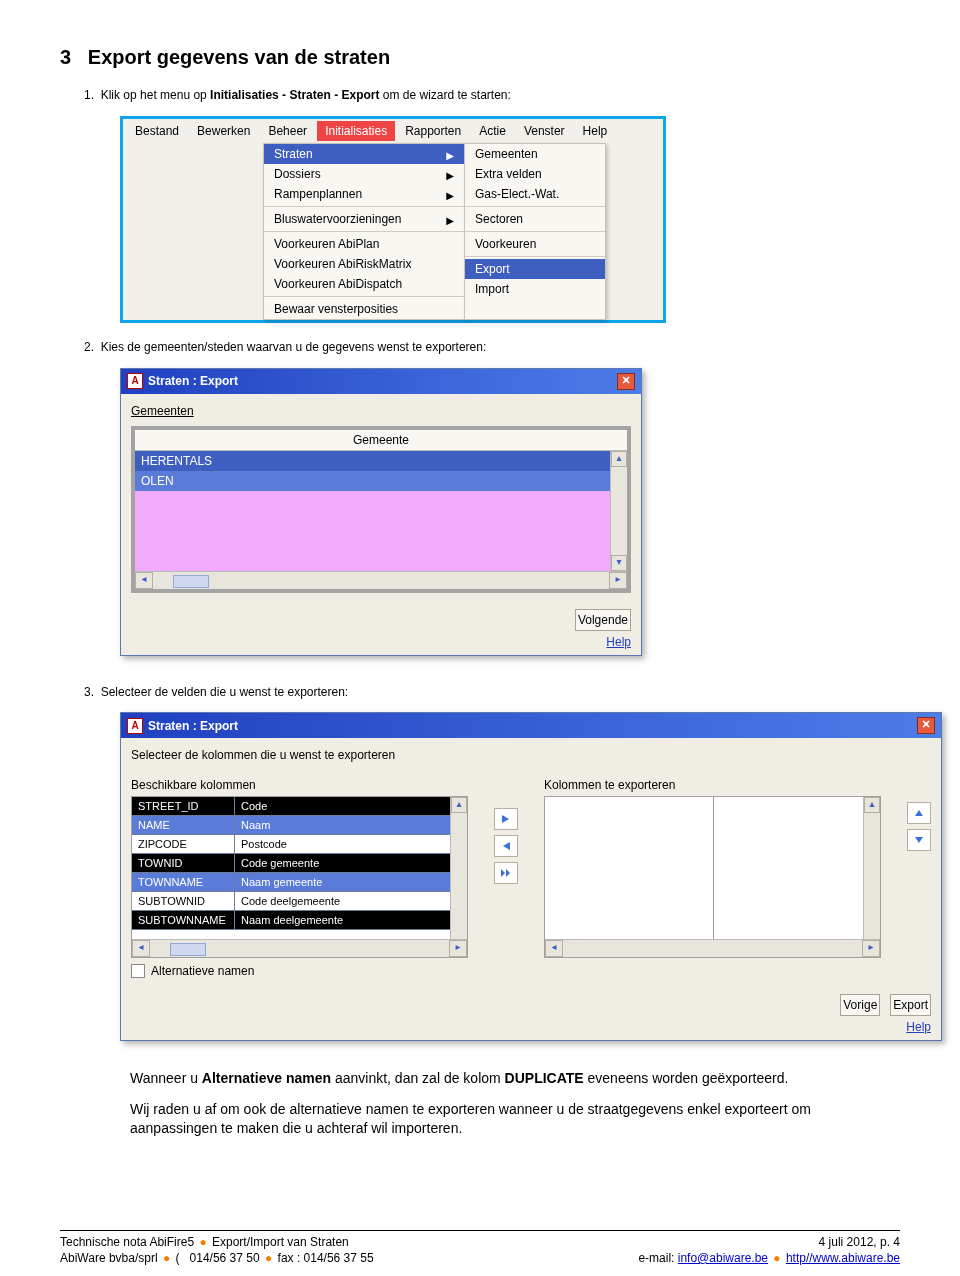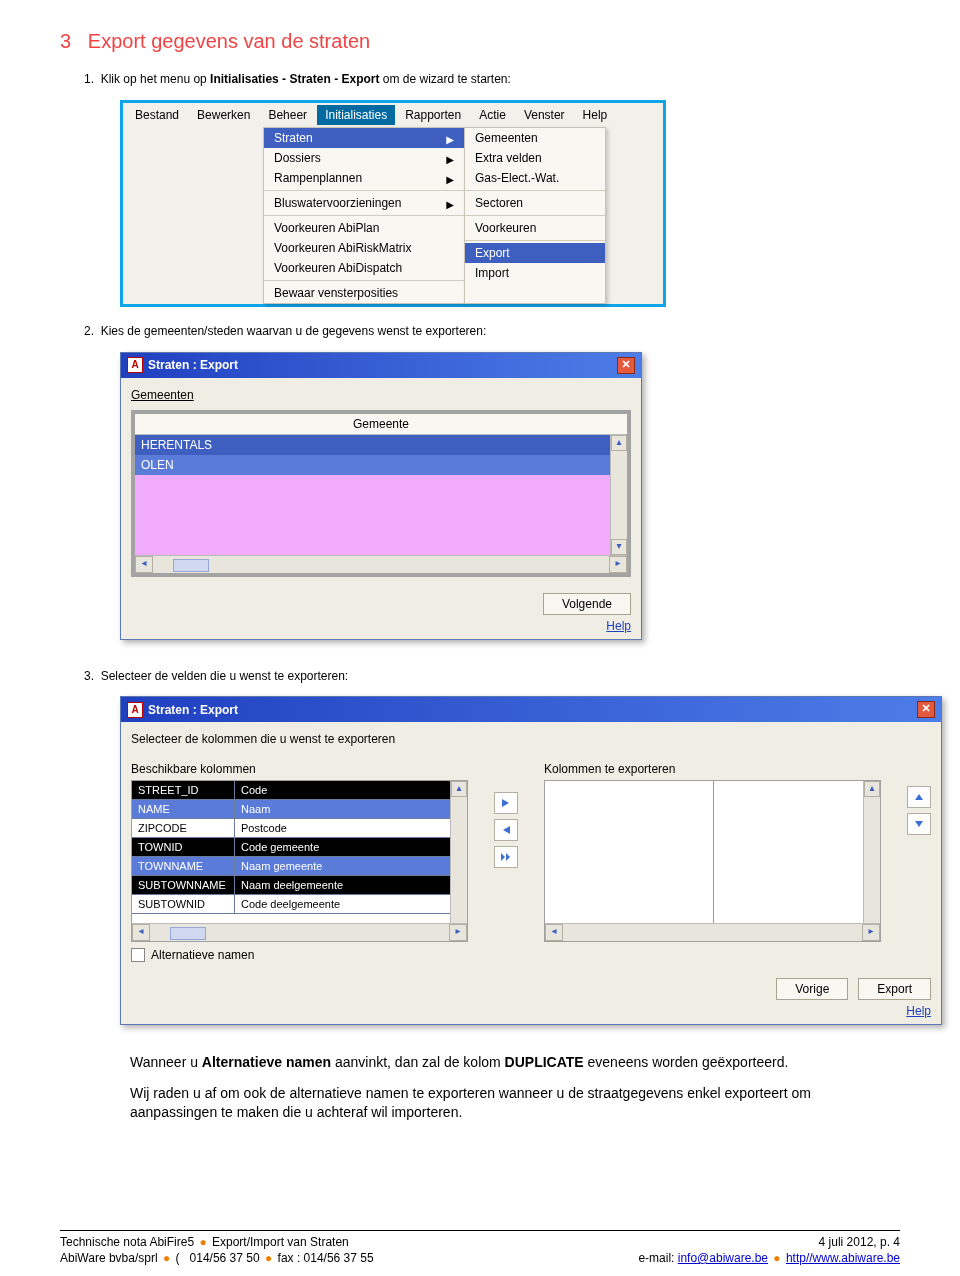--- a/index.html
+++ b/index.html
@@ -1,25 +1,25 @@
 <!DOCTYPE html>
 <html><head>
 <meta charset="utf-8">
 <style>
 html,body{margin:0;padding:0;font-family:Arial,Helvetica,sans-serif;background:#fff;color:#000}
 body{width:960px;min-height:1276px;position:relative;box-sizing:border-box;padding:30px 60px 0 60px}
-h1.section{font-size:20px;font-weight:normal;color:#ef4444;margin:0 0 18px 0}
+h1.section{font-size:20px;font-weight:bold;color:#000000;margin:16px 0 18px 0}
 p.step{font-size:12px;margin:12px 0 12px 24px;line-height:1.4}
 b{font-weight:bold}
 
 
 .menu-wrap{margin-left:60px;margin-top:4px;margin-bottom:16px;width:540px;background:#f2f0eb;border:3px solid #0ea5e9;font-size:12px}
 .menubar{display:flex;gap:2px;padding:2px 4px}
 .menubar span{padding:3px 8px}
-.menubar .sel{background:#0369a1;color:#fff}
+.menubar .sel{background:#ef4444;color:#fff}
 .menu-cols{display:flex}
 .dropdown{background:#f8f7f2;border:1px solid #c9c4b7;min-width:200px;box-shadow:2px 2px 4px rgba(0,0,0,.2)}
 .dropdown .item{padding:3px 10px;display:flex;justify-content:space-between;align-items:flex-end}
 .dropdown .sep{border-top:1px solid #d2cdc0;margin:2px 0}
 .dropdown .sel{background:#3e5fc0;color:#fff}
 .arrow{font-size:10px}
 .submenu{margin-left:-1px}
 
 
 .dialog{width:520px;margin-left:60px;margin-bottom:28px;background:#f0eee4;border:1px solid #5b77b4;box-shadow:3px 3px 6px rgba(0,0,0,.3);font-size:12px}
@@ -36,21 +36,21 @@
 .listrow{padding:3px 6px;color:#fff;font-weight:500}
 .listrow.r1{background:#3e5fc0}
 .listrow.r2{background:#5a7bd8}
 .hscroll{background:#e8e6dc;border-top:1px solid #bbb;display:flex;align-items:center}
 .hscroll .sbtn{width:16px;height:15px;background:#e8e6dc;border:1px solid #b4afa0;text-align:center;line-height:12px;font-size:10px;color:#3e5fc0}
 .hscroll .track{flex:1;height:15px;position:relative}
 .hscroll .thumb{position:absolute;left:20px;top:2px;width:34px;height:11px;background:#cfd8ee;border:1px solid #94a8d8}
 .vscrollbar{position:absolute;right:0;top:0;bottom:0;width:16px;background:#e8e6dc;border-left:1px solid #bbb}
 .vscrollbar .sbtn{width:14px;height:14px;background:#e8e6dc;border:1px solid #b4afa0;text-align:center;line-height:12px;font-size:10px;color:#3e5fc0;margin:0 auto}
 .dlgbtnrow{display:flex;justify-content:flex-end;gap:10px;padding:6px 10px 2px}
-.dlgbtn{background:#f8f7f2;border:1px solid #a8a393;padding:3px 18px;font-size:12px}
+.dlgbtn{background:#f8f7f2;border:1px solid #a8a393;padding:3px 2px;font-size:12px}
 .helprow{padding:2px 10px 6px;text-align:right}
 .helprow a{color:#2040c0;text-decoration:underline;font-size:12px}
 
 
 .colbox{display:flex;gap:26px;align-items:flex-start}
 .colpanel{flex:1}
 .colpanel .lbl{margin-bottom:4px;display:block}
 .gridframe{background:#fff;border:1px solid #a0a0a0;height:160px;overflow:hidden;position:relative}
 .gridrow{display:flex;font-size:11px}
 .gridrow .c1{width:90px;padding:3px 6px;border-right:1px solid #6c7a9c;border-bottom:1px solid #6c7a9c}
@@ -226,27 +226,27 @@
               <div class="c2">Postcode</div>
             </div>
           <div class="gridrow blue">
               <div class="c1">TOWNID</div>
               <div class="c2">Code gemeente</div>
             </div>
           <div class="gridrow blue2">
               <div class="c1">TOWNNAME</div>
               <div class="c2">Naam gemeente</div>
             </div>
+          <div class="gridrow">
+              <div class="c1">SUBTOWNID</div>
+              <div class="c2">Code deelgemeente</div>
+            </div>
           <div class="gridrow blue">
               <div class="c1">SUBTOWNNAME</div>
               <div class="c2">Naam deelgemeente</div>
-            </div>
-          <div class="gridrow">
-              <div class="c1">SUBTOWNID</div>
-              <div class="c2">Code deelgemeente</div>
             </div>
           <div class="vscrollbar">
               <div class="sbtn">▴</div>
               <div style="position:absolute;bottom:0;left:0;right:0">
                 <div class="sbtn">▾</div>
               </div>
             </div>
           <div class="hscroll" style="position:absolute;left:0;right:0;bottom:0">
               <div class="sbtn">◂</div>
               <div class="track">

